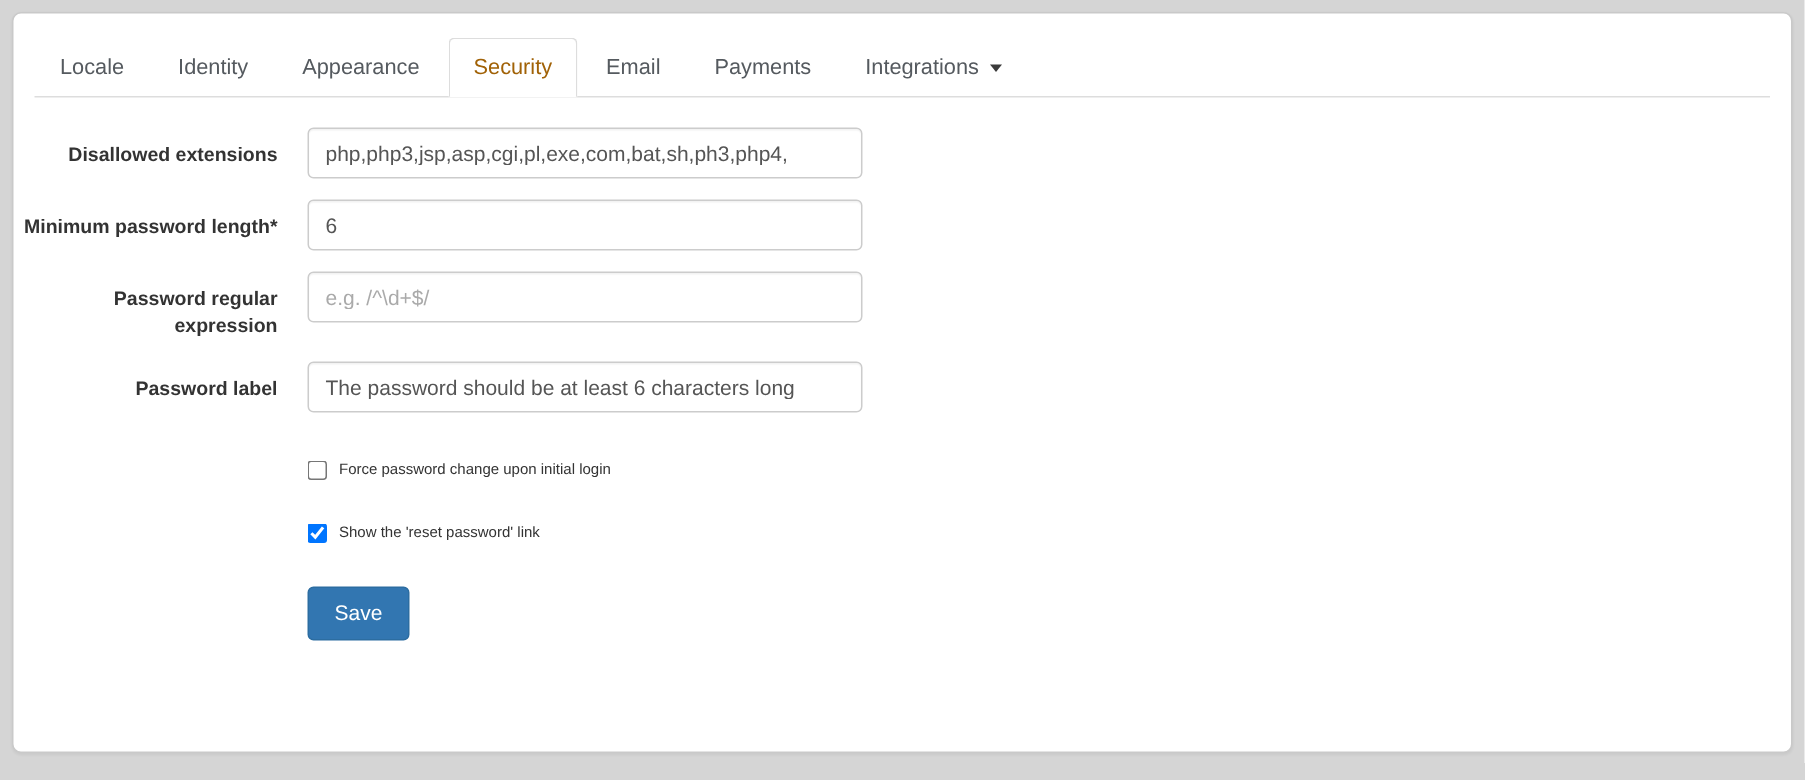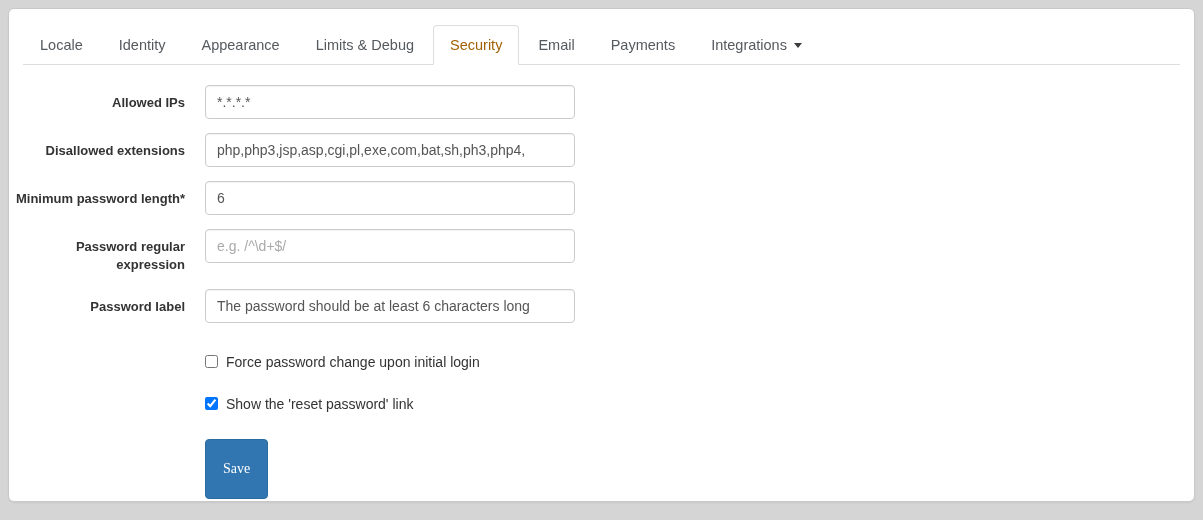--- a/index.html
+++ b/index.html
@@ -131,35 +131,35 @@
   }
   .checkbox-row.first { margin-top: 26px; }
   .checkbox-row.second { margin-top: 16px; align-items: center; }
   .checkbox-row input[type="checkbox"] {
     margin: 0 8px 0 0;
     width: 13px;
     height: 13px;
     cursor: pointer;
   }
   .checkbox-label {
-    font-size: 14px;
+    font-size: 10px;
     color: #333333;
     cursor: pointer;
     line-height: 1;
   }
 
   
   .btn-row {
     margin-left: 196px;
     margin-top: 22px;
   }
   .btn-primary {
     display: inline-block;
-    padding: 19px 17px;
-    font-family: Liberation Serif, serif;
+    padding: 7px 17px;
+    font-family: Liberation Sans, sans-serif;
     font-size: 14px;
     line-height: 1.42;
     color: #ffffff;
     background-color: #3276b1;
     border: 1px solid #2c6da1;
     border-radius: 4px;
     cursor: pointer;
     outline: none;
   }
 </style>
@@ -171,46 +171,37 @@
   <div class="tab-bar">
       <div class="tab">
         <span>Locale</span>
       </div>
       <div class="tab">
         <span>Identity</span>
       </div>
       <div class="tab">
         <span>Appearance</span>
       </div>
-      <div class="tab">
-        <span>Limits &amp; Debug</span>
-      </div>
       <div class="tab active">
         <span>Security</span>
       </div>
       <div class="tab">
         <span>Email</span>
       </div>
       <div class="tab">
         <span>Payments</span>
       </div>
       <div class="tab">
         <span>Integrations</span>
         <span class="caret"></span>
       </div>
     </div>
 
   <div class="form">
     <div id="form-fields">
-        <div class="form-row">
-          <div class="form-label">Allowed IPs</div>
-          <div class="form-control-wrap">
-            <input type="text" class="form-control" placeholder="" value="*.*.*.*" style="">
-          </div>
-        </div>
         <div class="form-row">
           <div class="form-label">Disallowed extensions</div>
           <div class="form-control-wrap">
             <input type="text" class="form-control" placeholder="" value="php,php3,jsp,asp,cgi,pl,exe,com,bat,sh,ph3,php4," style="">
           </div>
         </div>
         <div class="form-row">
           <div class="form-label">Minimum password length*</div>
           <div class="form-control-wrap">
             <input type="text" class="form-control" placeholder="" value="6" style="">

